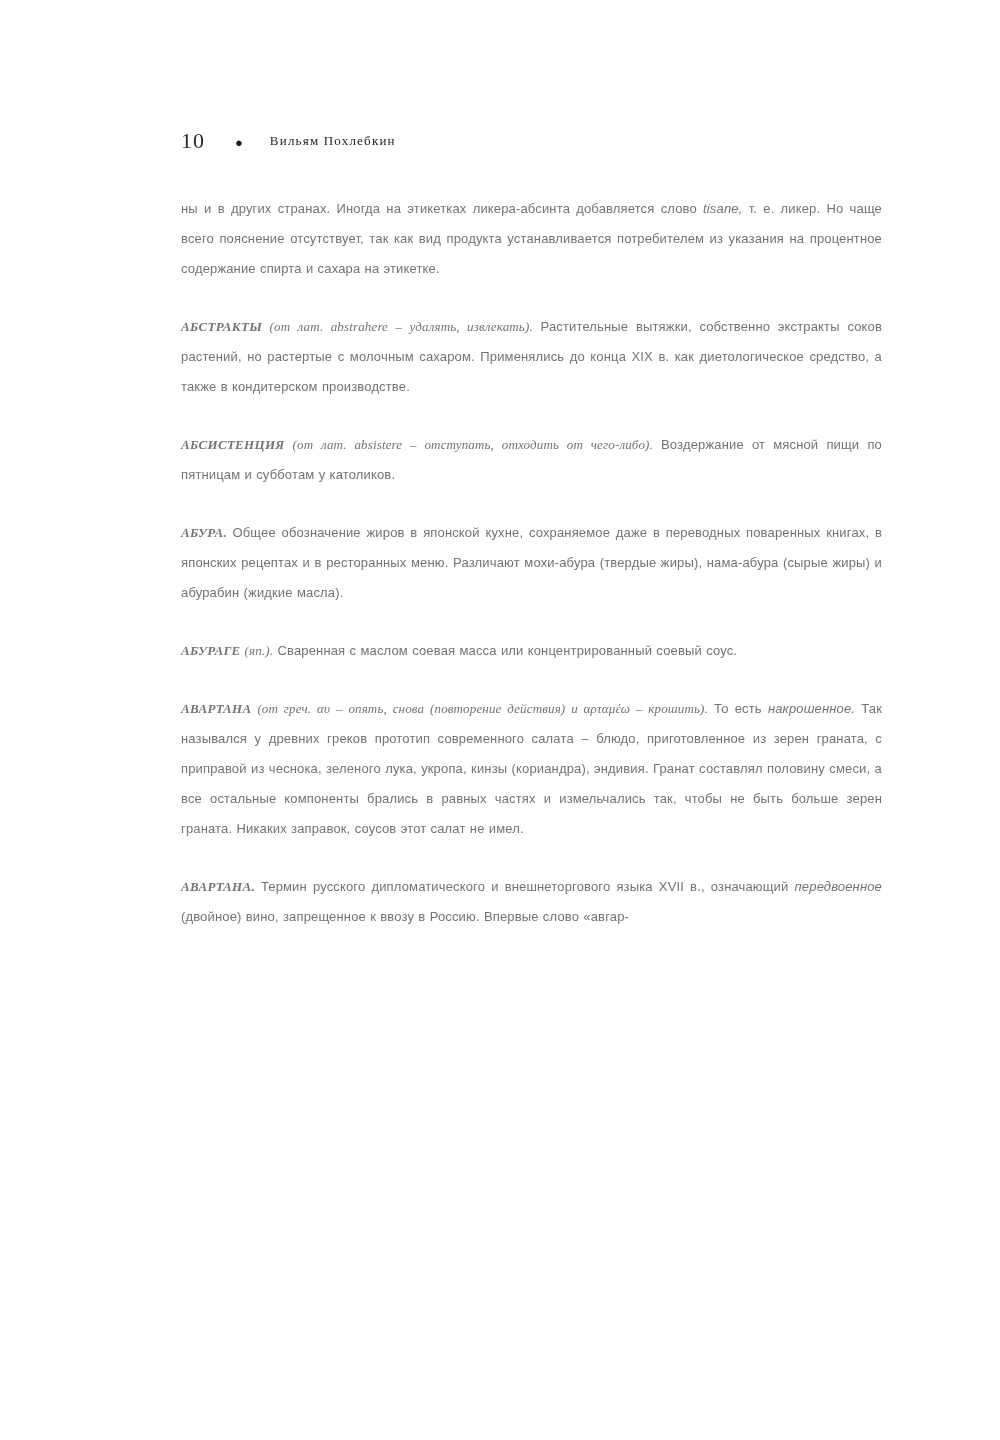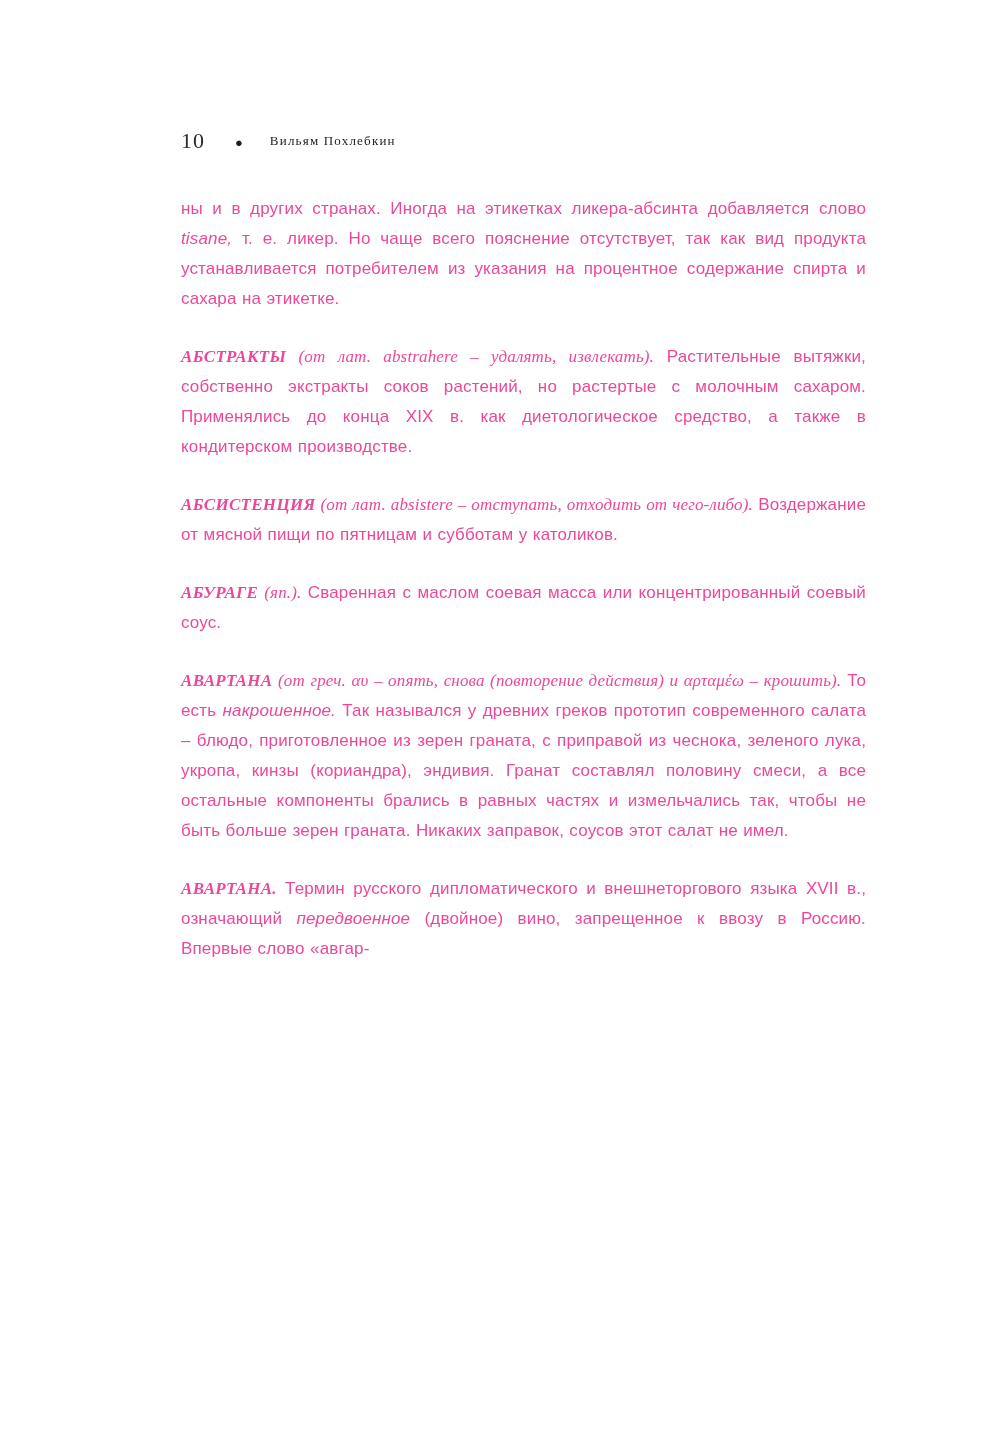--- a/index.html
+++ b/index.html
@@ -47,27 +47,27 @@
     letter-spacing: 1.2px;
     color: #1d1d1d;
   }
   .page-body {
     position: absolute;
     top: 194px;
     left: 181px;
     width: 701px;
   }
   .para {
-    margin: 0 16px 28px 0;
+    margin: 0 0 28px 0;
     font-family: "Liberation Sans", sans-serif;
-    font-size: 17px;
+    font-size: 13px;
     line-height: 30px;
     text-align: justify;
     letter-spacing: 0.15px;
-    color: #ec4899;
+    color: #737373;
     word-spacing: 0.5px;
   }
   .para:last-child { margin-bottom: 0; }
   .run-n {  }
   .run-h {
     font-family: "Liberation Serif", serif;
     font-weight: 700;
     font-style: italic;
     letter-spacing: 0.3px;
   }
@@ -88,18 +88,19 @@
     <span class="page-number">10</span>
     <span class="header-dot">●</span>
     <span class="author-name">Вильям Похлебкин</span>
   </div>
 
   <div class="page-body">
 
   <p class="para"><span class="run-n">ны и в других странах. Иногда на этикетках ликера-абсинта добавляется слово </span><span class="run-i">tisane,</span><span class="run-n"> т. е. ликер. Но чаще всего пояснение отсутствует, так как вид продукта устанавливается потребителем из указания на процентное содержание спирта и сахара на этикетке.</span></p>
       <p class="para"><span class="run-h">АБСТРАКТЫ </span><span class="run-e">(от лат. abstrahere – удалять, извлекать).</span><span class="run-n"> Растительные вытяжки, собственно экстракты соков растений, но растертые с молочным сахаром. Применялись до конца XIX в. как диетологическое средство, а также в кондитерском производстве.</span></p>
       <p class="para"><span class="run-h">АБСИСТЕНЦИЯ </span><span class="run-e">(от лат. absistere – отступать, отходить от чего-либо).</span><span class="run-n"> Воздержание от мясной пищи по пятницам и субботам у католиков.</span></p>
+      <p class="para"><span class="run-h">АБУРА. </span><span class="run-n">Общее обозначение жиров в японской кухне, сохраняемое даже в переводных поваренных книгах, в японских рецептах и в ресторанных меню. Различают мохи-абура (твердые жиры), нама-абура (сырые жиры) и абурабин (жидкие масла).</span></p>
       <p class="para"><span class="run-h">АБУРАГЕ </span><span class="run-e">(яп.).</span><span class="run-n"> Сваренная с маслом соевая масса или концентрированный соевый соус.</span></p>
       <p class="para"><span class="run-h">АВАРТАНА </span><span class="run-e">(от греч. αυ – опять, снова (повторение действия) и αρταμέω – крошить).</span><span class="run-n"> То есть </span><span class="run-i">накрошенное.</span><span class="run-n"> Так назывался у древних греков прототип современного салата – блюдо, приготовленное из зерен граната, с приправой из чеснока, зеленого лука, укропа, кинзы (кориандра), эндивия. Гранат составлял половину смеси, а все остальные компоненты брались в равных частях и измельчались так, чтобы не быть больше зерен граната. Никаких заправок, соусов этот салат не имел.</span></p>
       <p class="para"><span class="run-h">АВАРТАНА. </span><span class="run-n">Термин русского дипломатического и внешнеторгового языка XVII в., означающий </span><span class="run-i">передвоенное</span><span class="run-n"> (двойное) вино, запрещенное к ввозу в Россию. Впервые слово «авгар-</span></p>
     </div>
 
 </div>
 
 </body></html>

